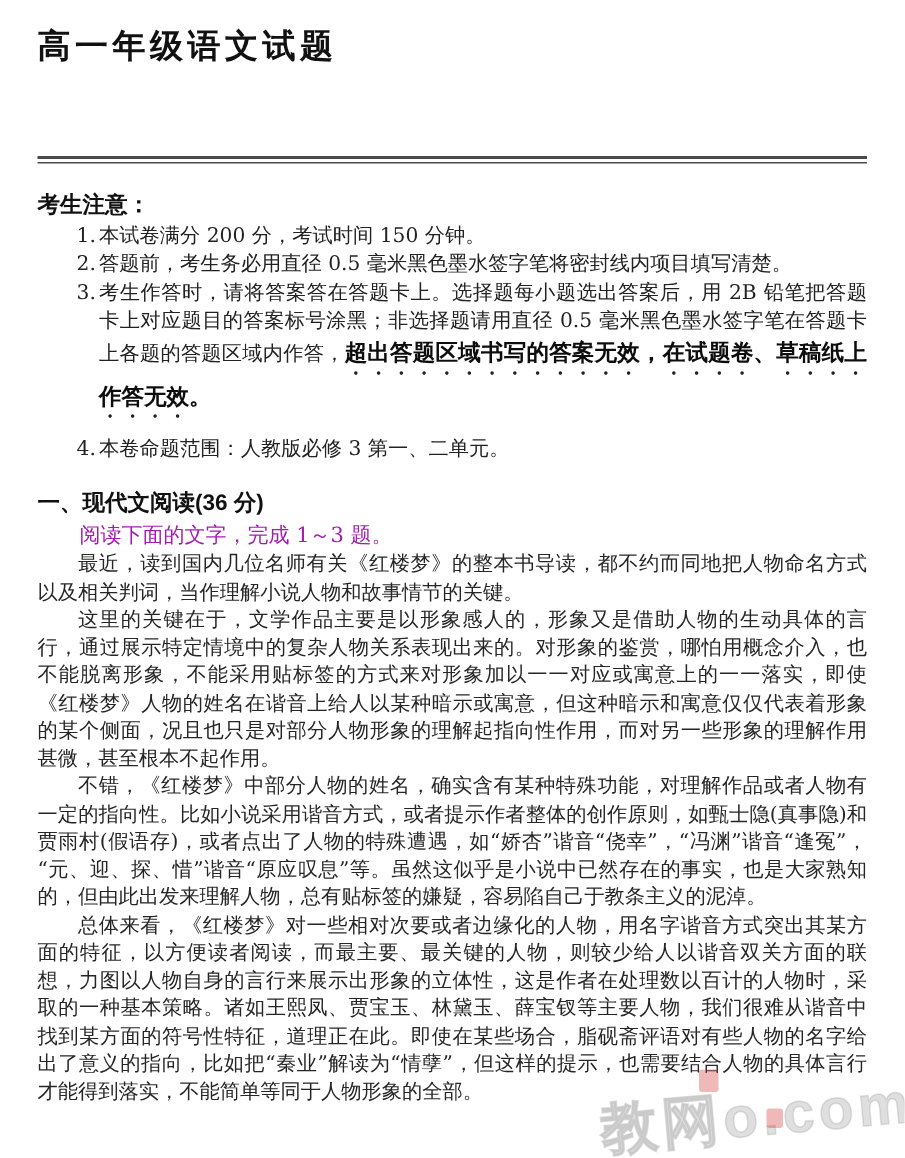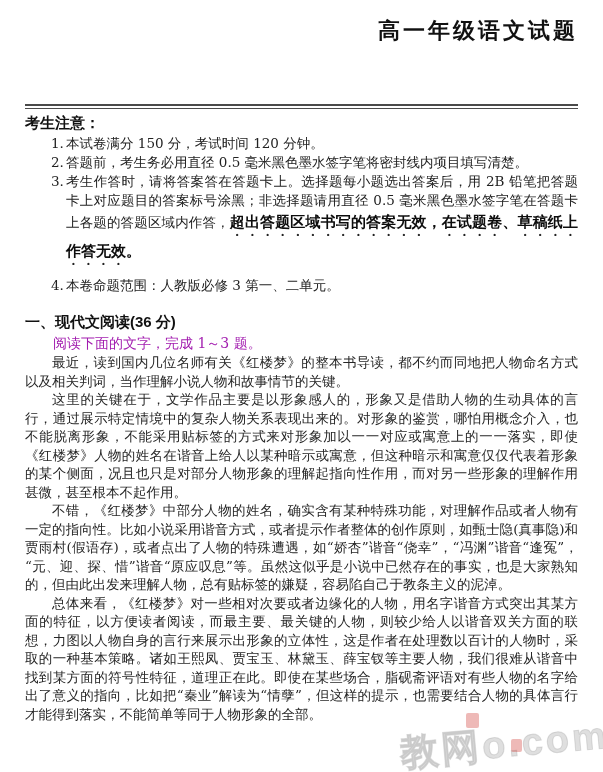--- a/index.html
+++ b/index.html
@@ -6,30 +6,30 @@
   body{
     width:603px;height:772px;overflow:hidden;position:relative;
     background:#ffffff;color:#1c1c1c;
     font-family:"DejaVu Serif","Liberation Serif",serif;
   }
   .page{padding:0 25px;position:relative;z-index:1;}
 
   
   .title{
     margin:0;padding-top:16px;height:32px;
-    text-align:right;font-size:22px;font-weight:700;letter-spacing:3px;
+    text-align:left;font-size:22px;font-weight:700;letter-spacing:3px;
     font-family:Liberation Mono, monospace;color:#111;
   }
   .double-rule{
     margin-top:56px;height:2px;
     border-top:2px solid #4a4a4a;border-bottom:1px solid #4a4a4a;
   }
 
   
-  .notice{margin-top:3px;}
+  .notice{margin-top:17px;}
   .notice-heading{
     font-family:"Liberation Sans","DejaVu Sans",sans-serif;
     font-weight:700;font-size:15px;line-height:22px;color:#111;
   }
   .notice-item{
     display:flex;padding-left:26px;
     font-size:13.5px;line-height:19px;color:#222;
   }
   .notice-item .num{flex:0 0 15px;}
   .notice-item .txt{flex:1;text-align:justify;}
@@ -82,21 +82,21 @@
 
   <h1 class="title">高一年级语文试题</h1>
 
   <div class="double-rule"></div>
 
   <section class="notice">
     <div class="notice-heading">考生注意：</div>
 
     <div class="notice-item">
       <span class="num">1.</span>
-      <span class="txt">本试卷满分 150 分，考试时间 120 分钟。</span>
+      <span class="txt">本试卷满分 200 分，考试时间 150 分钟。</span>
     </div>
 
     <div class="notice-item">
       <span class="num">2.</span>
       <span class="txt">答题前，考生务必用直径 0.5 毫米黑色墨水签字笔将密封线内项目填写清楚。</span>
     </div>
 
     <div class="notice-item">
       <span class="num">3.</span>
       <span class="txt"><span>考生作答时，请将答案答在答题卡上。选择题每小题选出答案后，用 2B 铅笔把答题卡上对应题目的答案标号涂黑；非选择题请用直径 0.5 毫米黑色墨水签字笔在答题卡上各题的答题区域内作答，</span><span class="emph">超出答题区域书写的答案无效，在试题卷、草稿纸上作答无效。</span></span>

